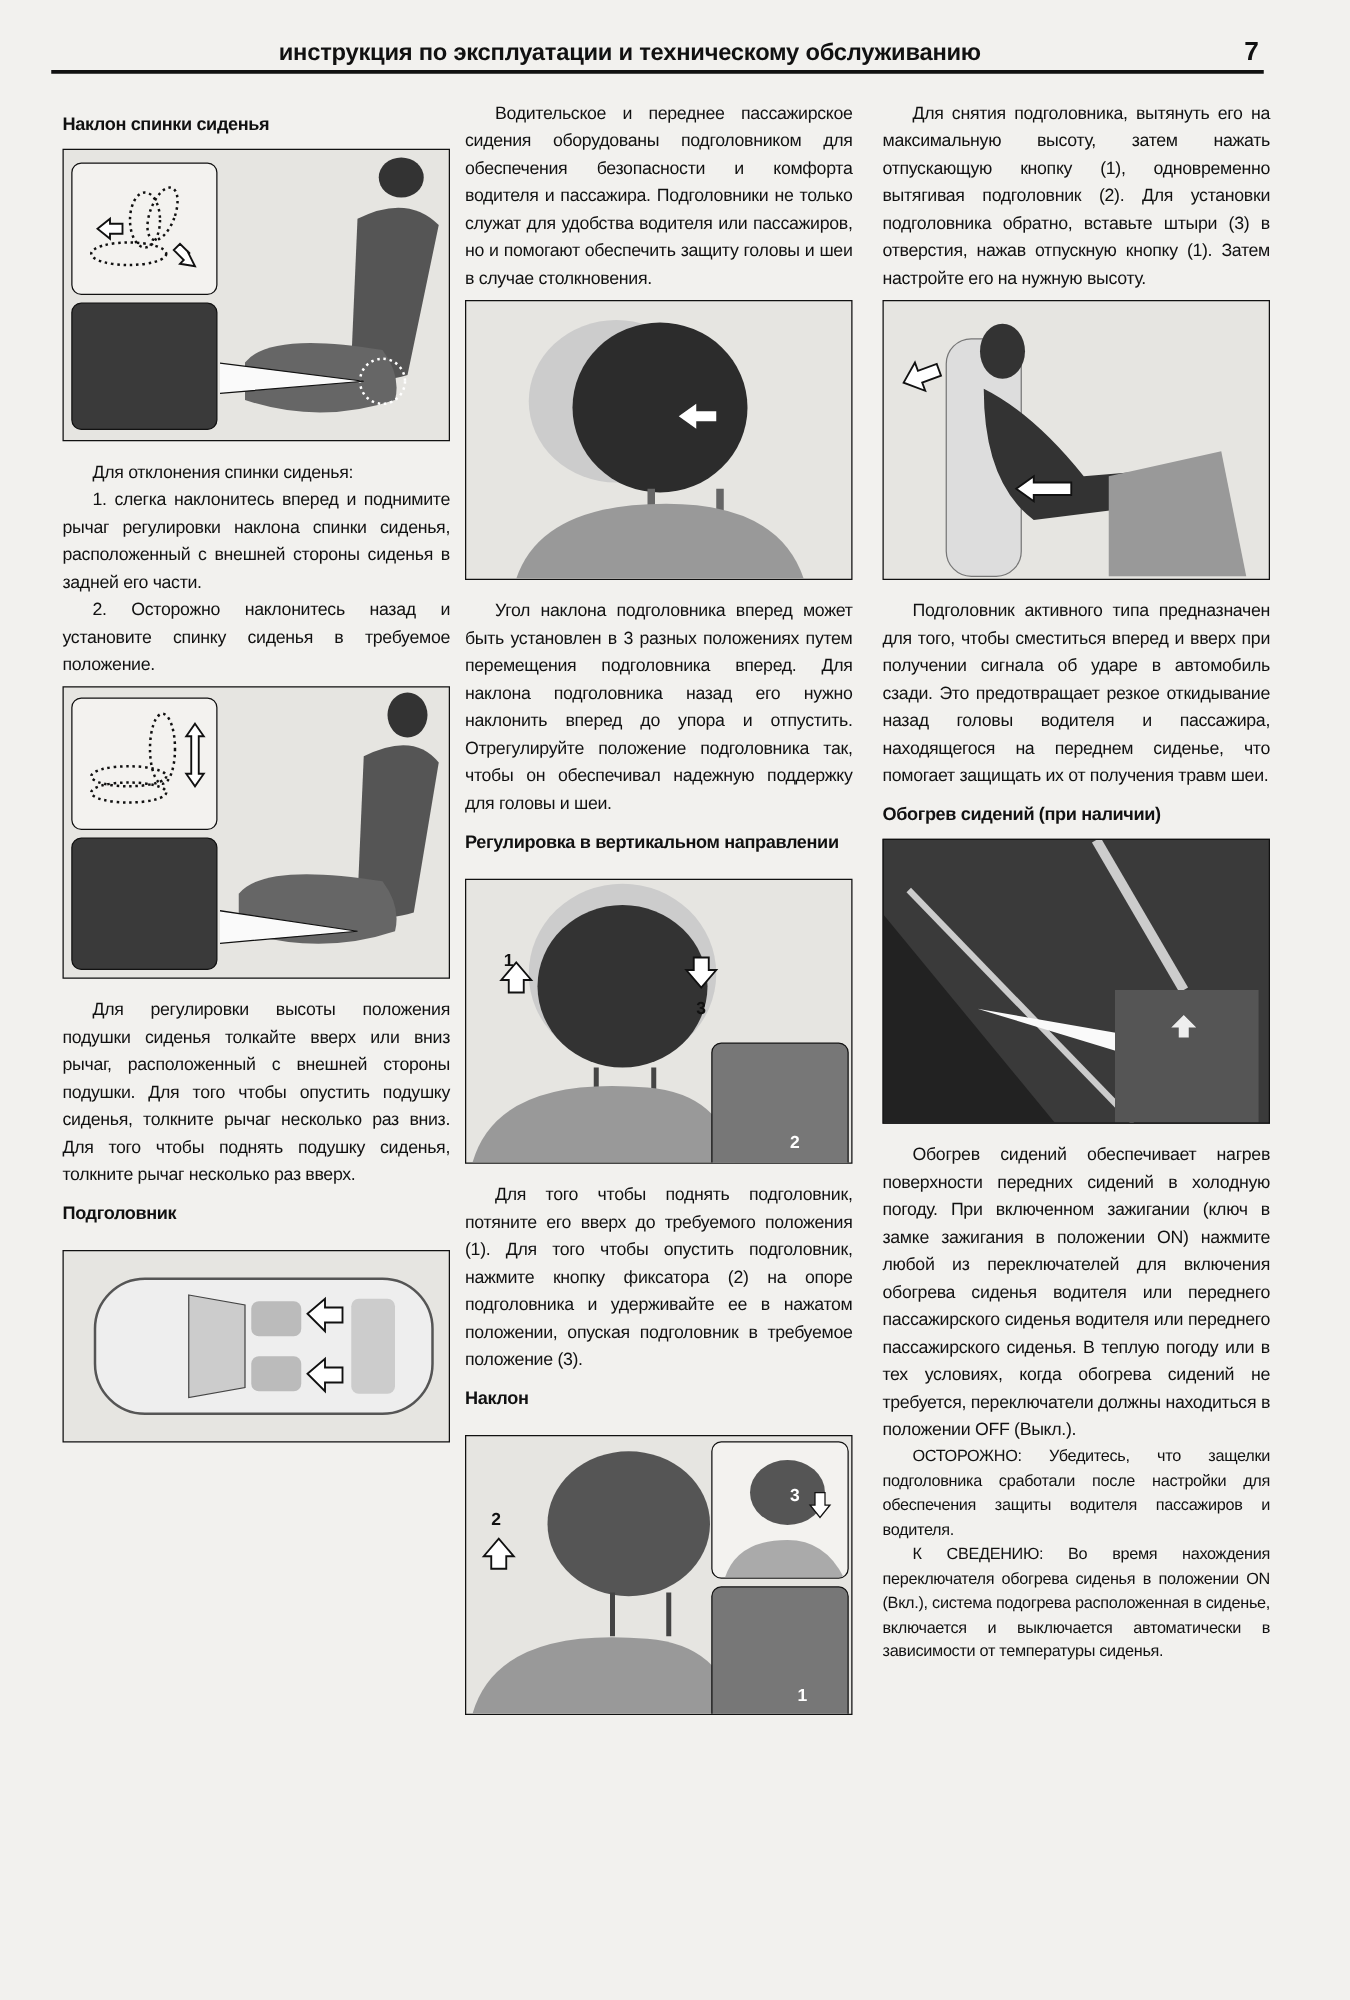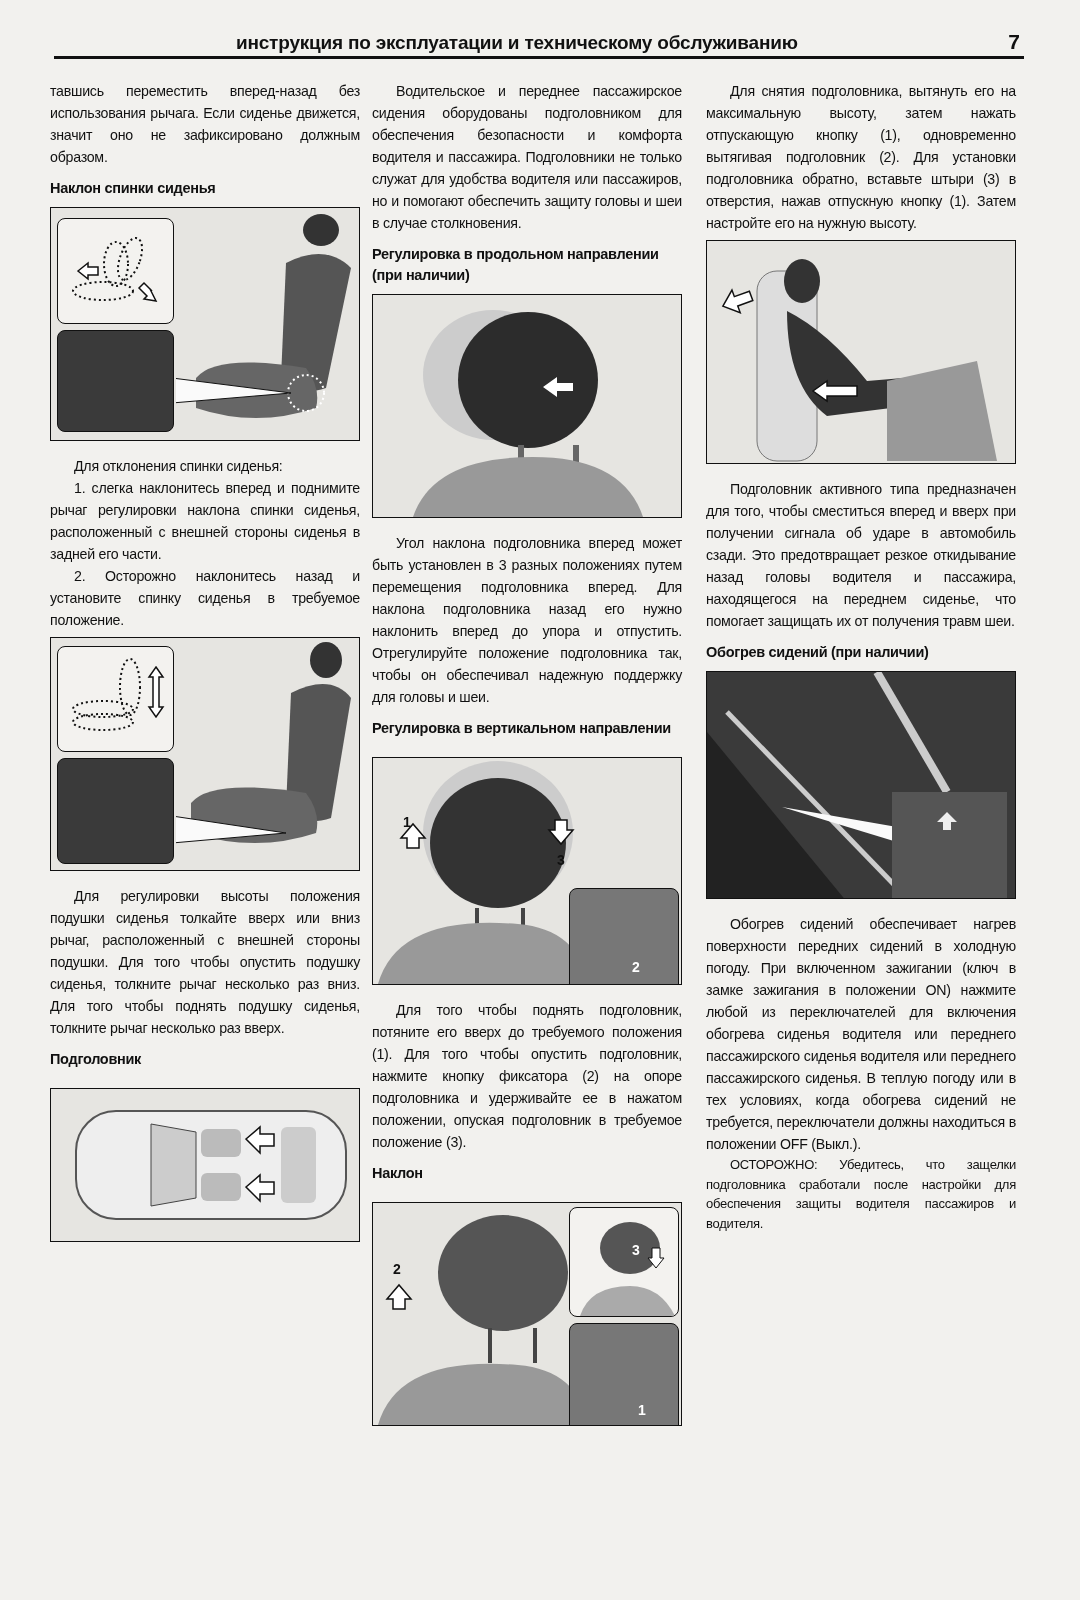--- a/index.html
+++ b/index.html
@@ -1,20 +1,20 @@
 <!DOCTYPE html>
 <html><head>
 <meta charset="utf-8">
 <style>
   html, body { margin:0; padding:0; }
   body {
     width:1080px; height:1600px; background:#f2f1ee; position:relative; overflow:hidden;
     font-family:"Liberation Sans", sans-serif; color:#111;
   }
-  .header { position:absolute; left:54px; top:28px; width:970px; height:28px; border-bottom:3px solid #111; }
+  .header { position:absolute; left:41px; top:28px; width:970px; height:28px; border-bottom:3px solid #111; }
   .header-title { position:absolute; left:182px; top:4px; font-size:19px; font-weight:bold; letter-spacing:-0.2px; }
   .page-num { position:absolute; right:4px; top:2px; font-size:21px; font-weight:bold; }
   .col { position:absolute; top:80px; width:310px; }
   .col1 { left:50px; } .col2 { left:372px; } .col3 { left:706px; }
   p { margin:0; font-size:14.2px; line-height:22px; text-align:justify; letter-spacing:-0.25px; font-stretch:condensed; }
   p.ind { text-indent:24px; }
   p.note { font-size:13px; line-height:19.5px; text-indent:24px; }
   h3 { margin:10px 0 8px 0; font-size:14.5px; line-height:21px; font-weight:bold; letter-spacing:-0.3px; }
   .fig { border:1.5px solid #111; background:#e6e5e1; position:relative; overflow:hidden; margin:6px 0 14px 0; }
   .inset { position:absolute; border:1.5px solid #111; border-radius:8px; background:#f3f2ef; overflow:hidden; }
@@ -23,21 +23,20 @@
 </style>
 </head>
 <body>
 
 <div class="header">
   <span class="header-title">инструкция по эксплуатации и техническому обслуживанию</span>
   <span class="page-num">7</span>
 </div>
 
 <div class="col col1">
-  <p>тавшись переместить вперед-назад без использования рычага. Если сиденье движется, значит оно не зафиксировано должным образом.</p>
   <h3>Наклон спинки сиденья</h3>
   <div class="fig" style="height:232px;">
     <div class="inset" style="left:6px;top:10px;width:115px;height:104px;">
       <svg width="115" height="104">
         <ellipse cx="45" cy="72" rx="30" ry="9" fill="none" stroke="#111" stroke-width="2" stroke-dasharray="2,3"></ellipse>
         <ellipse cx="58" cy="45" rx="12" ry="22" fill="none" stroke="#111" stroke-width="2" stroke-dasharray="2,3"></ellipse>
         <ellipse cx="72" cy="40" rx="10" ry="22" fill="none" stroke="#111" stroke-width="2" stroke-dasharray="2,3" transform="rotate(20 72 40)"></ellipse>
         <path d="M20 52 l10 -8 v4 h10 v8 h-10 v4z" fill="#fff" stroke="#111" stroke-width="1.5"></path>
         <path d="M92 70 l6 12 l-12 -2 l3 -3 l-8 -8 l5 -5 l8 8z" fill="#fff" stroke="#111" stroke-width="1.5"></path>
       </svg>
@@ -81,21 +80,20 @@
       <rect x="150" y="84" width="40" height="28" rx="6" fill="#bbb"></rect>
       <path d="M195 50 l14 -12 v7 h14 v12 h-14 v7z" fill="#fff" stroke="#111" stroke-width="1.5"></path>
       <path d="M195 98 l14 -12 v7 h14 v12 h-14 v7z" fill="#fff" stroke="#111" stroke-width="1.5"></path>
       <rect x="230" y="38" width="35" height="76" rx="6" fill="#ccc"></rect>
     </svg>
   </div>
 </div>
 
 <div class="col col2">
   <p class="ind">Водительское и переднее пассажирское сидения оборудованы подголовником для обеспечения безопасности и комфорта водителя и пассажира. Подголовники не только служат для удобства водителя или пассажиров, но и помогают обеспечить защиту головы и шеи в случае столкновения.</p>
-  <h3>Регулировка в продольном направлении (при наличии)</h3>
   <div class="fig" style="height:222px;">
     <svg width="305" height="222">
       <ellipse cx="120" cy="80" rx="70" ry="65" fill="#ccc"></ellipse>
       <ellipse cx="155" cy="85" rx="70" ry="68" fill="#2c2c2c"></ellipse>
       <rect x="145" y="150" width="6" height="20" fill="#666"></rect>
         <rect x="200" y="150" width="6" height="20" fill="#666"></rect>
       <path d="M40 222 q20 -60 120 -60 q90 0 110 60z" fill="#999"></path>
       <path d="M170 92 l14 -10 v6 h16 v8 h-16 v6z" fill="#fff"></path>
     </svg>
   </div>
@@ -161,13 +159,14 @@
       <path d="M0 60 L140 230 L0 230z" fill="#222"></path>
       <path d="M20 40 L200 226" stroke="#ccc" stroke-width="5"></path>
       <path d="M170 0 L240 120" stroke="#ccc" stroke-width="8"></path>
       <path d="M75 135 L190 155 L190 170z" fill="#fafafa"></path>
       <rect x="185" y="120" width="115" height="106" fill="#555"></rect>
       <path d="M230 150 l10 -10 l10 10 l-6 0 l0 8 l-8 0 l0 -8z" fill="#eee"></path>
     </svg>
   </div>
   <p class="ind">Обогрев сидений обеспечивает нагрев поверхности передних сидений в холодную погоду. При включенном зажигании (ключ в замке зажигания в положении ON) нажмите любой из переключателей для включения обогрева сиденья водителя или переднего пассажирского сиденья водителя или переднего пассажирского сиденья. В теплую погоду или в тех условиях, когда обогрева сидений не требуется, переключатели должны находиться в положении OFF (Выкл.).</p>
   <p class="note">ОСТОРОЖНО: Убедитесь, что защелки подголовника сработали после настройки для обеспечения защиты водителя пассажиров и водителя.</p>
+  <p class="note">К СВЕДЕНИЮ: Во время нахождения переключателя обогрева сиденья в положении ON (Вкл.), система подогрева расположенная в сиденье, включается и выключается автоматически в зависимости от температуры сиденья.</p>
 </div>
 
 </body></html>

